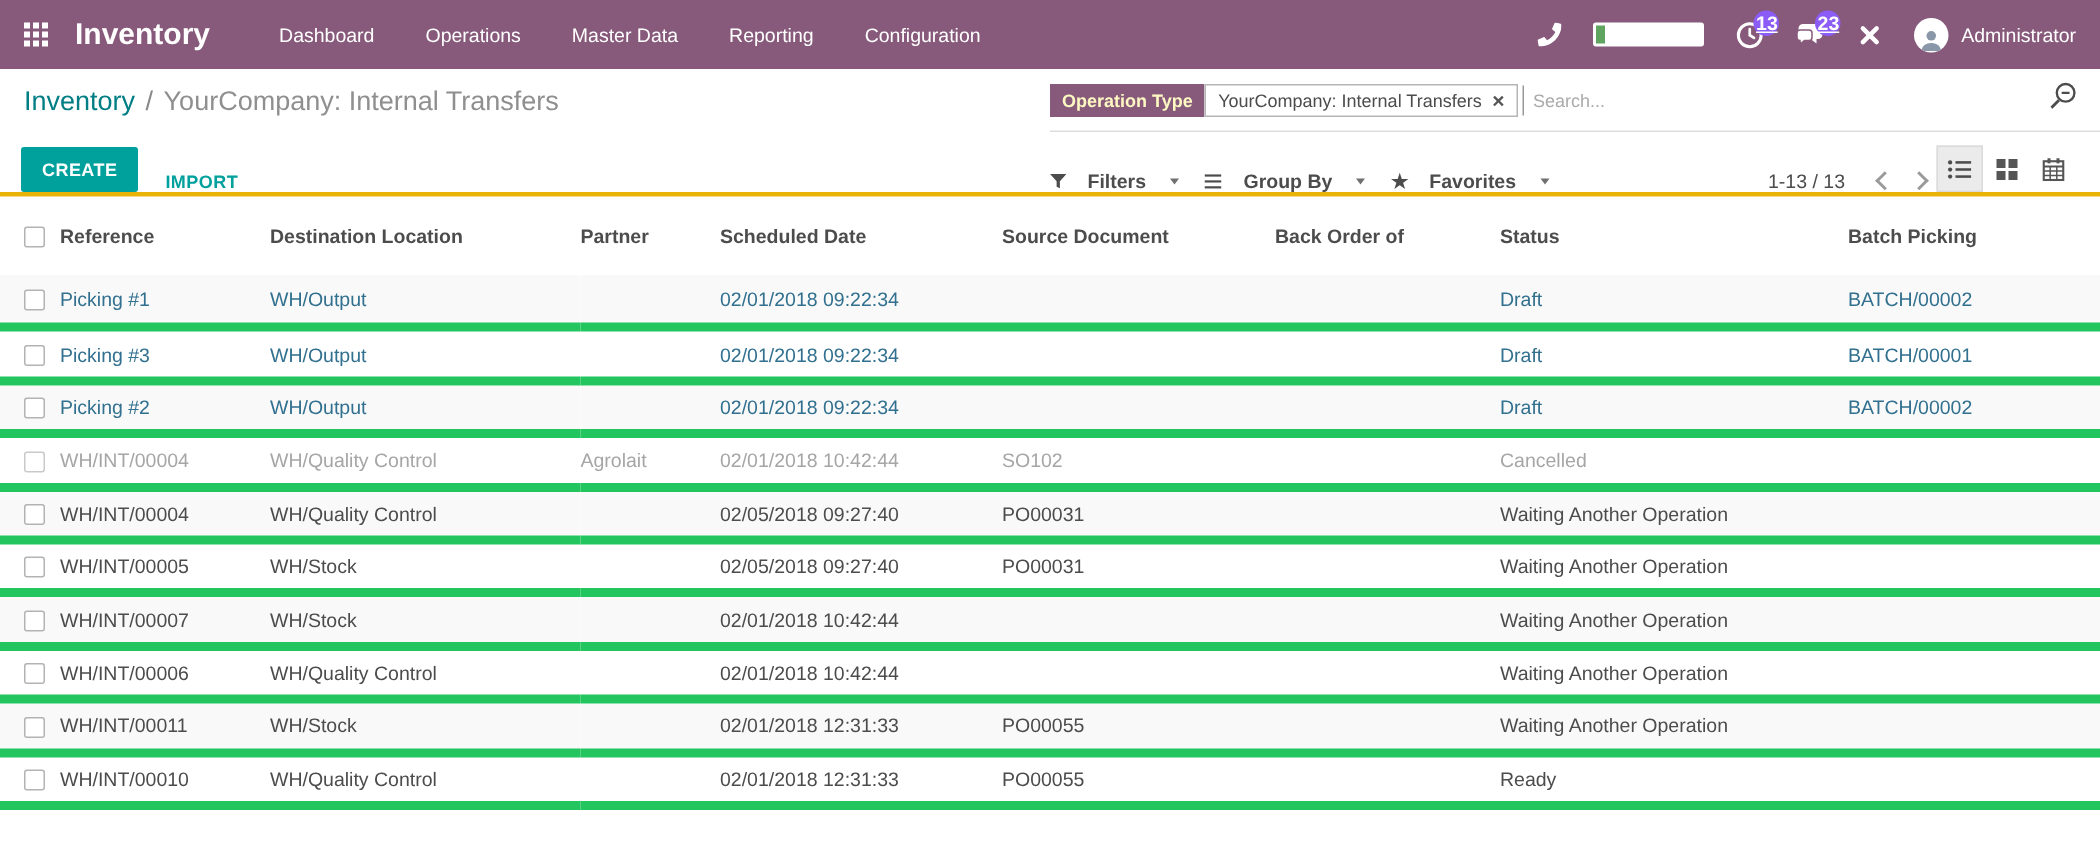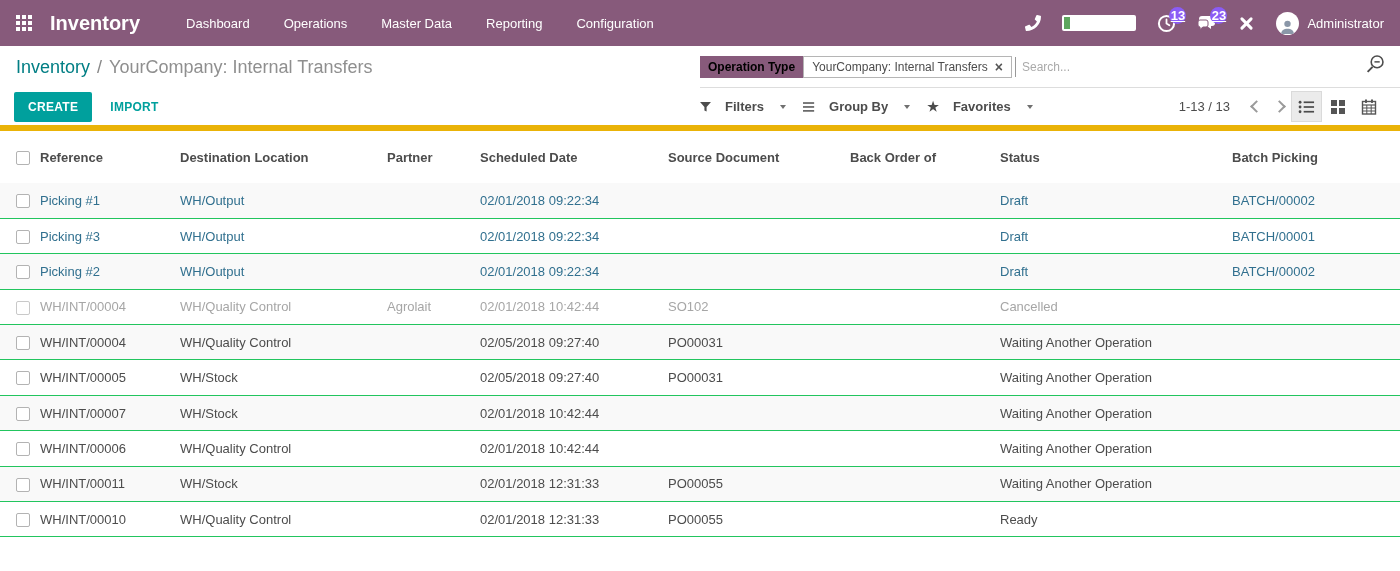--- a/index.html
+++ b/index.html
@@ -32,31 +32,31 @@
   .control-panel { position:relative; height:42px; background:#fff;
                    display:flex; align-items:center; padding:0 16px; }
   .breadcrumb { font-size:18px; white-space:nowrap; }
   .bc-link { color:#017E84; cursor:pointer; }
   .bc-sep { color:#888; margin:0 7px; }
   .bc-current { color:#8f8f8f; }
   .search-zone { position:absolute; left:700px; right:0; top:0; bottom:0;
                  display:flex; align-items:center; padding-right:14px;
                  border-bottom:1px solid #ddd; }
   .facet { display:flex; align-items:stretch; font-size:12px; }
-  .facet-label { background:#875A7B; color:#000000; font-weight:700;
+  .facet-label { background:#875A7B; color:#fef9c3; font-weight:700;
                  padding:4px 8px; display:flex; align-items:center; }
   .facet-value { background:#fff; border:1px solid #b5b5b5; color:#4c4c4c;
                  padding:3px 8px; display:flex; align-items:center; gap:7px; }
   .facet-remove { font-weight:700; font-size:14px; color:#555; cursor:pointer; line-height:1; }
   .search-caret { width:1px; height:20px; background:#999; margin-left:3px; }
   .search-placeholder { color:#aaa; font-size:12px; margin-left:6px; flex:1; }
 
   
   .toolbar { position:relative; height:43px; background:#fff; display:flex;
-             align-items:center; padding:0 14px; border-bottom:6px solid #eab308; }
+             align-items:flex-end; padding:0 14px; border-bottom:3px solid #eab308; }
   .btn-create { background:#00A09D; color:#fff; border:none; font-weight:700;
                 font-size:12px; padding:8px 14px; letter-spacing:.3px;
                 font-family:"Liberation Sans",sans-serif; cursor:pointer; border-radius:2px; }
   .btn-import { background:none; border:none; color:#00A09D; font-weight:700;
                 font-size:12px; margin-left:18px; letter-spacing:.3px;
                 font-family:"Liberation Sans",sans-serif; cursor:pointer; }
   .filter-group { position:absolute; left:700px; display:flex; align-items:center;
                   gap:17px; color:#4c4c4c; font-size:13px; }
   .drop-item { display:flex; align-items:center; gap:14px; cursor:pointer; font-weight:700; }
   .caret-down { width:0; height:0; border-left:3.5px solid transparent;
@@ -73,21 +73,21 @@
               justify-content:center; cursor:pointer; border:1px solid transparent; }
   .view-btn.active { background:#ebebeb; border-color:#dadada; }
   .kanban-grid { display:grid; grid-template-columns:6px 6px; grid-template-rows:6px 6px; gap:2px; }
   .kanban-grid i { background:#555; display:block; }
 
   
   table { width:1400px; table-layout:fixed; border-collapse:collapse;
           font-size:13px; color:#4c4c4c; background:#fff; }
   thead th { text-align:left; font-weight:700; height:52px; vertical-align:middle;
              white-space:nowrap; overflow:hidden; cursor:pointer; }
-  tbody tr { height:35.4px; border-bottom:1px solid #22c55e; cursor:pointer; }
+  tbody tr { height:35.4px; border-bottom:6px solid #22c55e; cursor:pointer; }
   tbody tr:nth-child(odd) { background:#f9f9f9; }
   td { white-space:nowrap; overflow:hidden; vertical-align:middle; }
   .col-checkbox { width:40px; }
   .checkbox { display:inline-block; width:14px; height:14px; background:#fff;
               border:1px solid #b3b3b3; border-radius:2px; margin-left:16px;
               vertical-align:middle; cursor:pointer; }
   tr.row-info td { color:#31708F; }
   tr.row-muted td { color:#A6A6A6; }
   tr.row-muted .checkbox { border-color:#c9c9c9; }
 </style>

